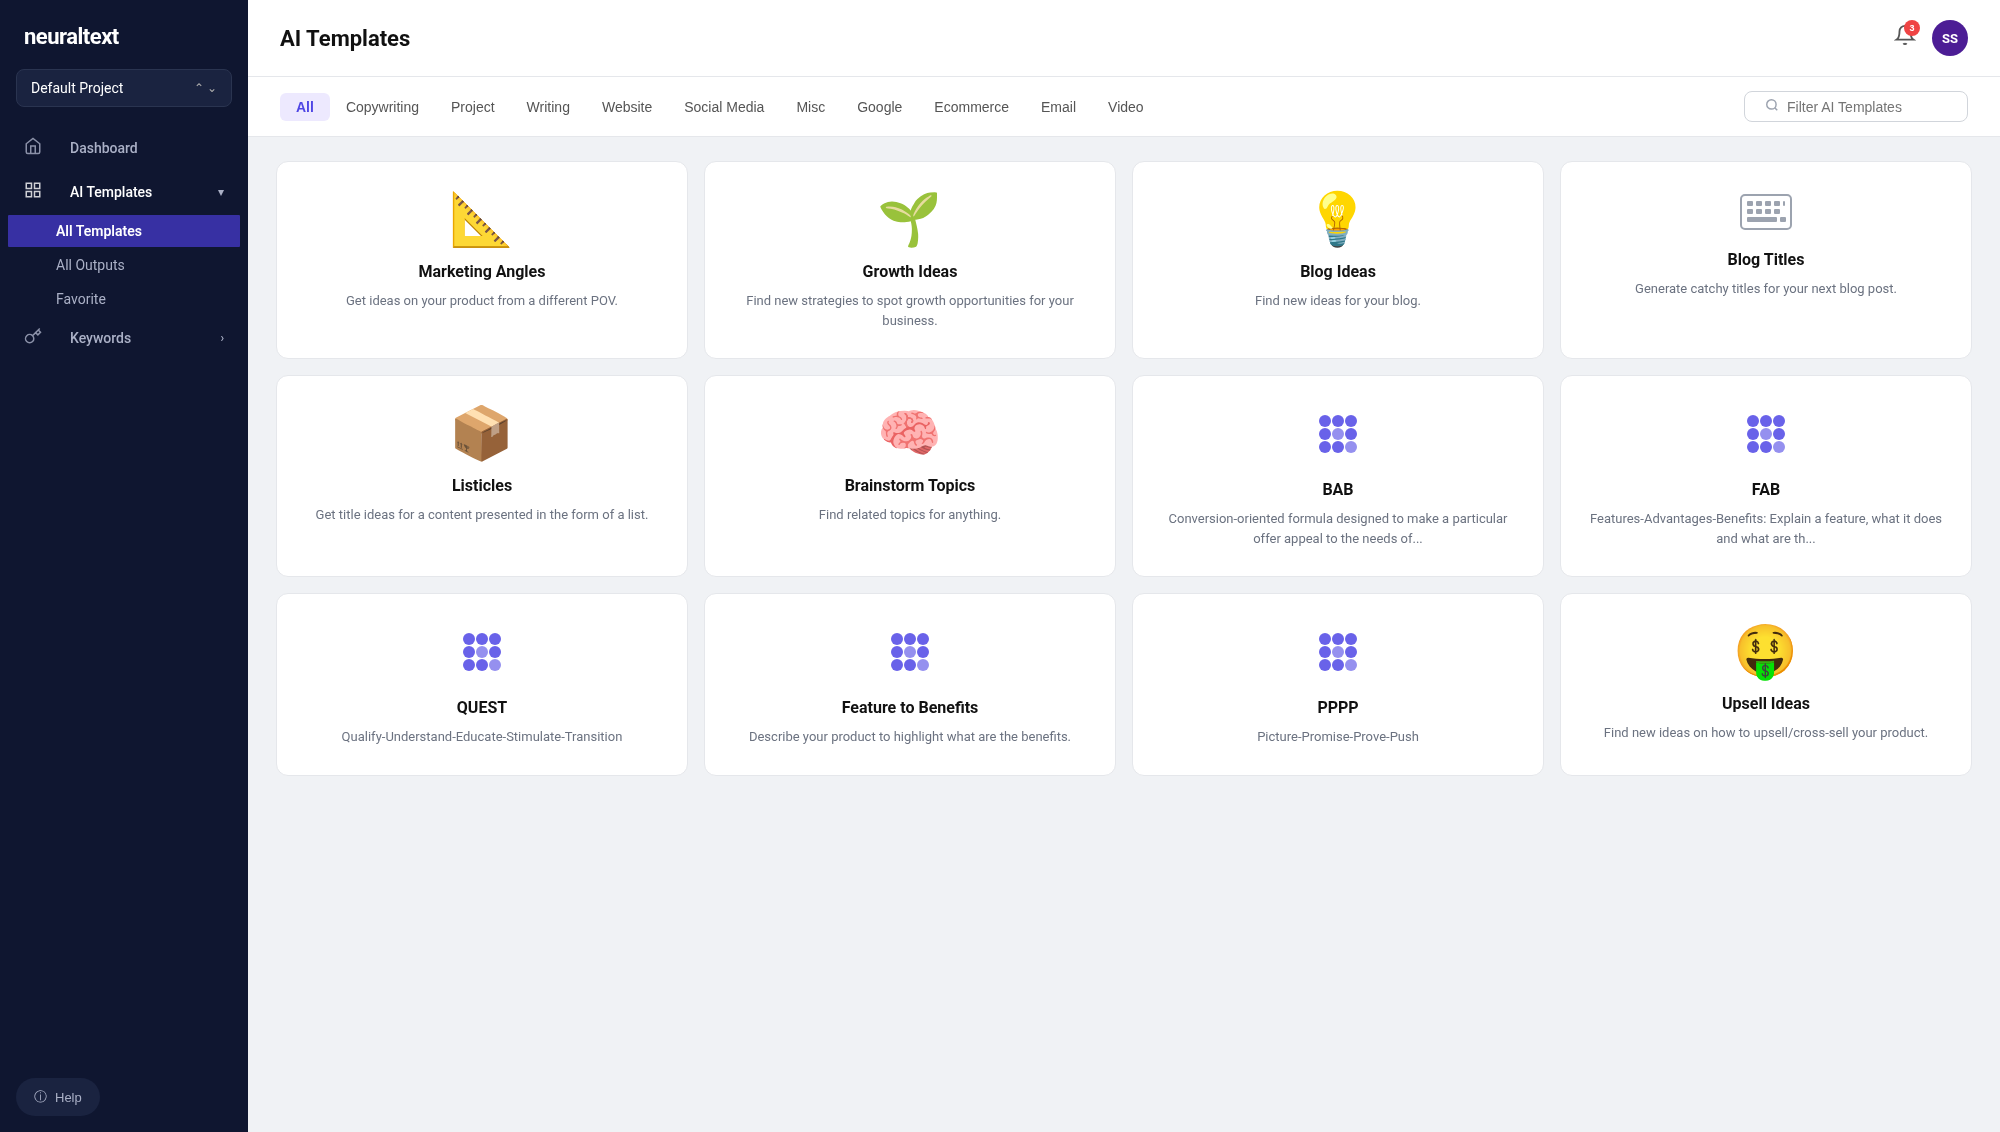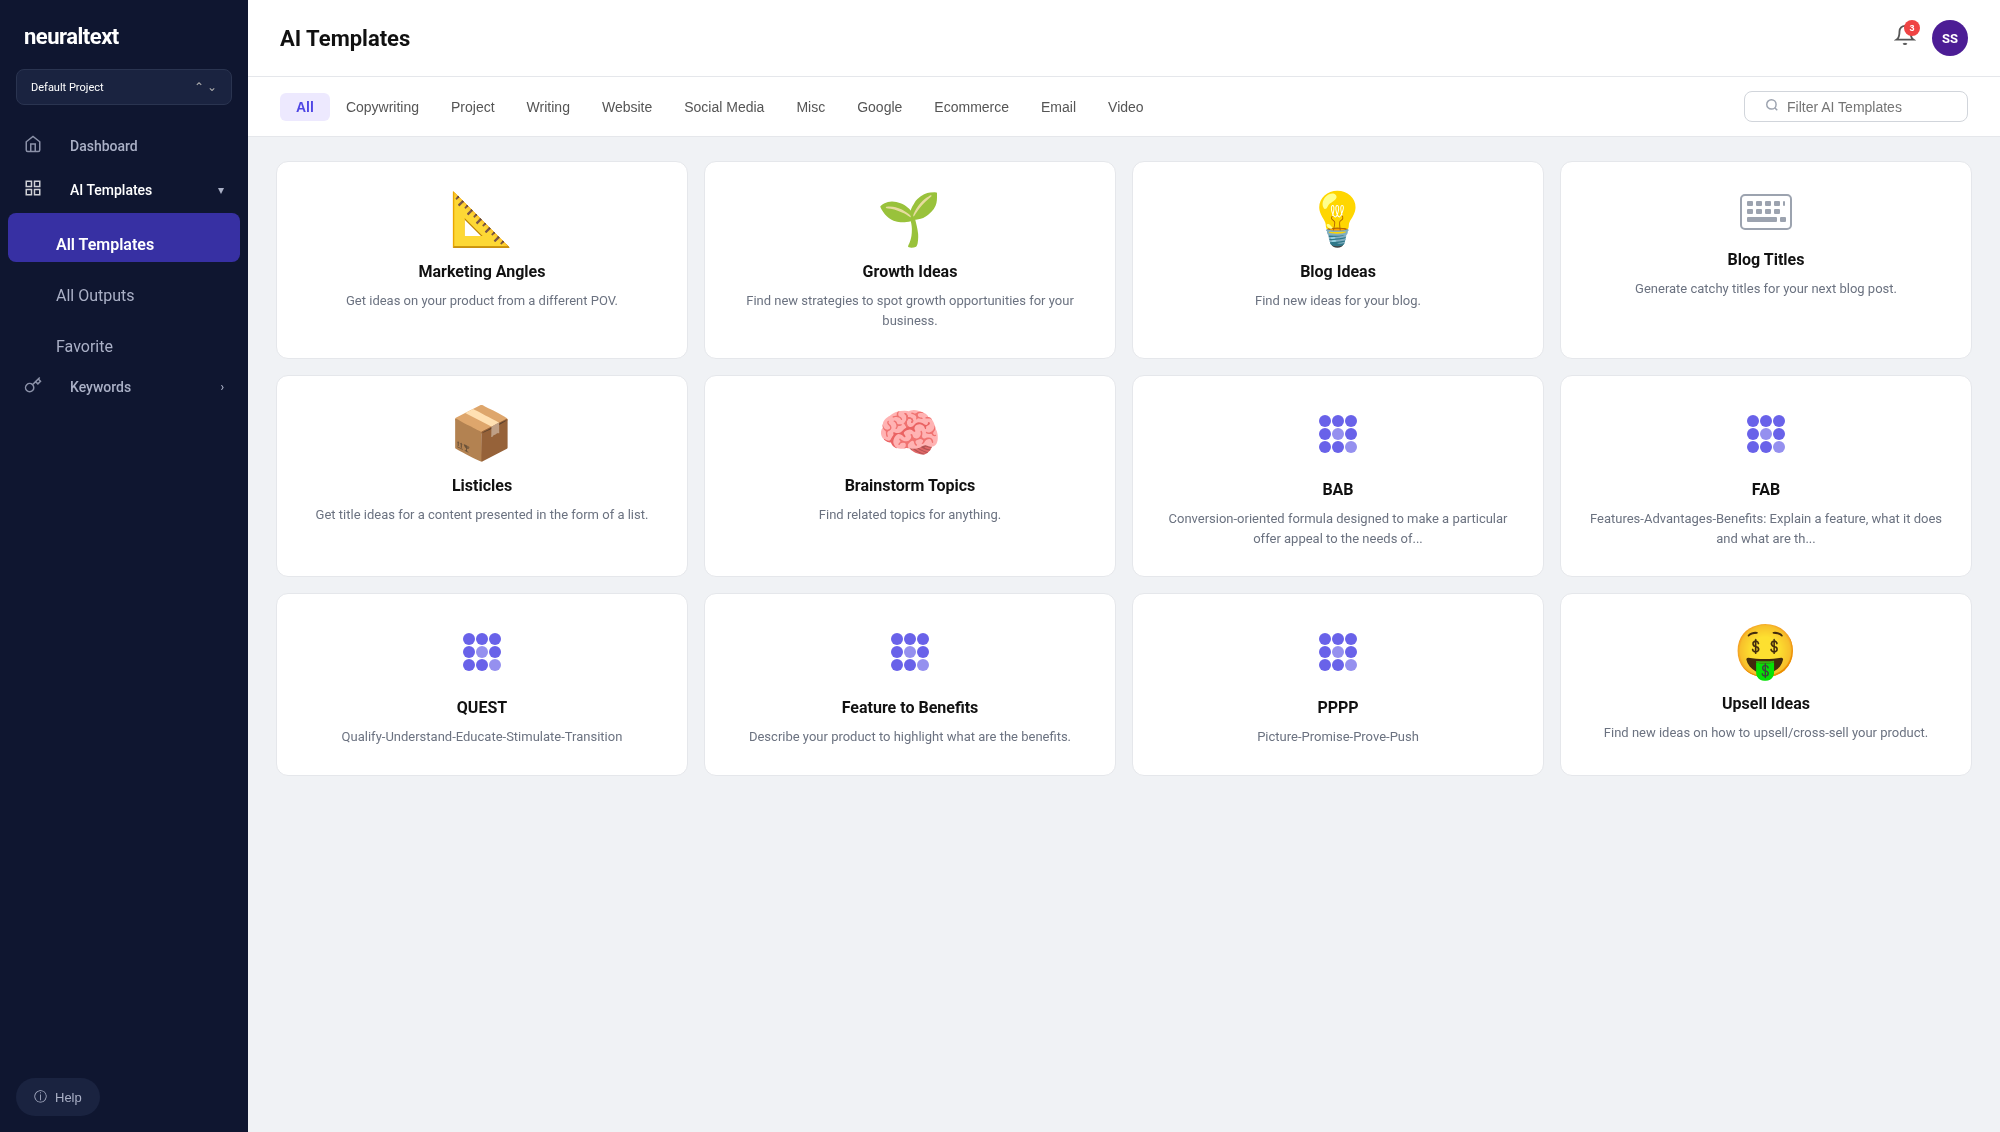--- a/index.html
+++ b/index.html
@@ -29,45 +29,45 @@
       margin: 0 16px 20px;
       background: #1a2340;
       border: 1px solid #2a3450;
       border-radius: 8px;
       padding: 10px 14px;
       display: flex;
       align-items: center;
       justify-content: space-between;
       cursor: pointer;
     }
-    #project-selector span { color: #fff; font-size: 11px; }
+    #project-selector span { color: #fff; font-size: 14px; }
     #project-selector .chevron { color: #aaa; font-size: 12px; }
 
     .nav-section { padding: 0 8px; flex: 1; }
     .nav-item {
       display: flex;
       align-items: center;
       gap: 28px;
       padding: 10px 16px;
       border-radius: 8px;
       cursor: pointer;
       color: #aab0c6;
       font-size: 14px;
       font-weight: 500;
       margin-bottom: 2px;
       transition: background 0.15s;
     }
     .nav-item.active-parent { color: #fff; }
     .nav-icon { font-size: 18px; opacity: 0.8; }
 
     .nav-sub-item {
-      padding: 22px 16px 8px 48px;
-      border-radius: 8px;
-      cursor: pointer;
-      font-size: 16px;
+      padding: 8px 16px 8px 48px;
+      border-radius: 1px;
+      cursor: pointer;
+      font-size: 14px;
       color: #aab0c6;
       margin-bottom: 2px;
     }
     .nav-sub-item.active { background: #3730a3; color: #fff; font-weight: 600; }
 
     .help-btn {
       margin: 16px;
       background: #1a2340;
       border: none;
       border-radius: 20px;

